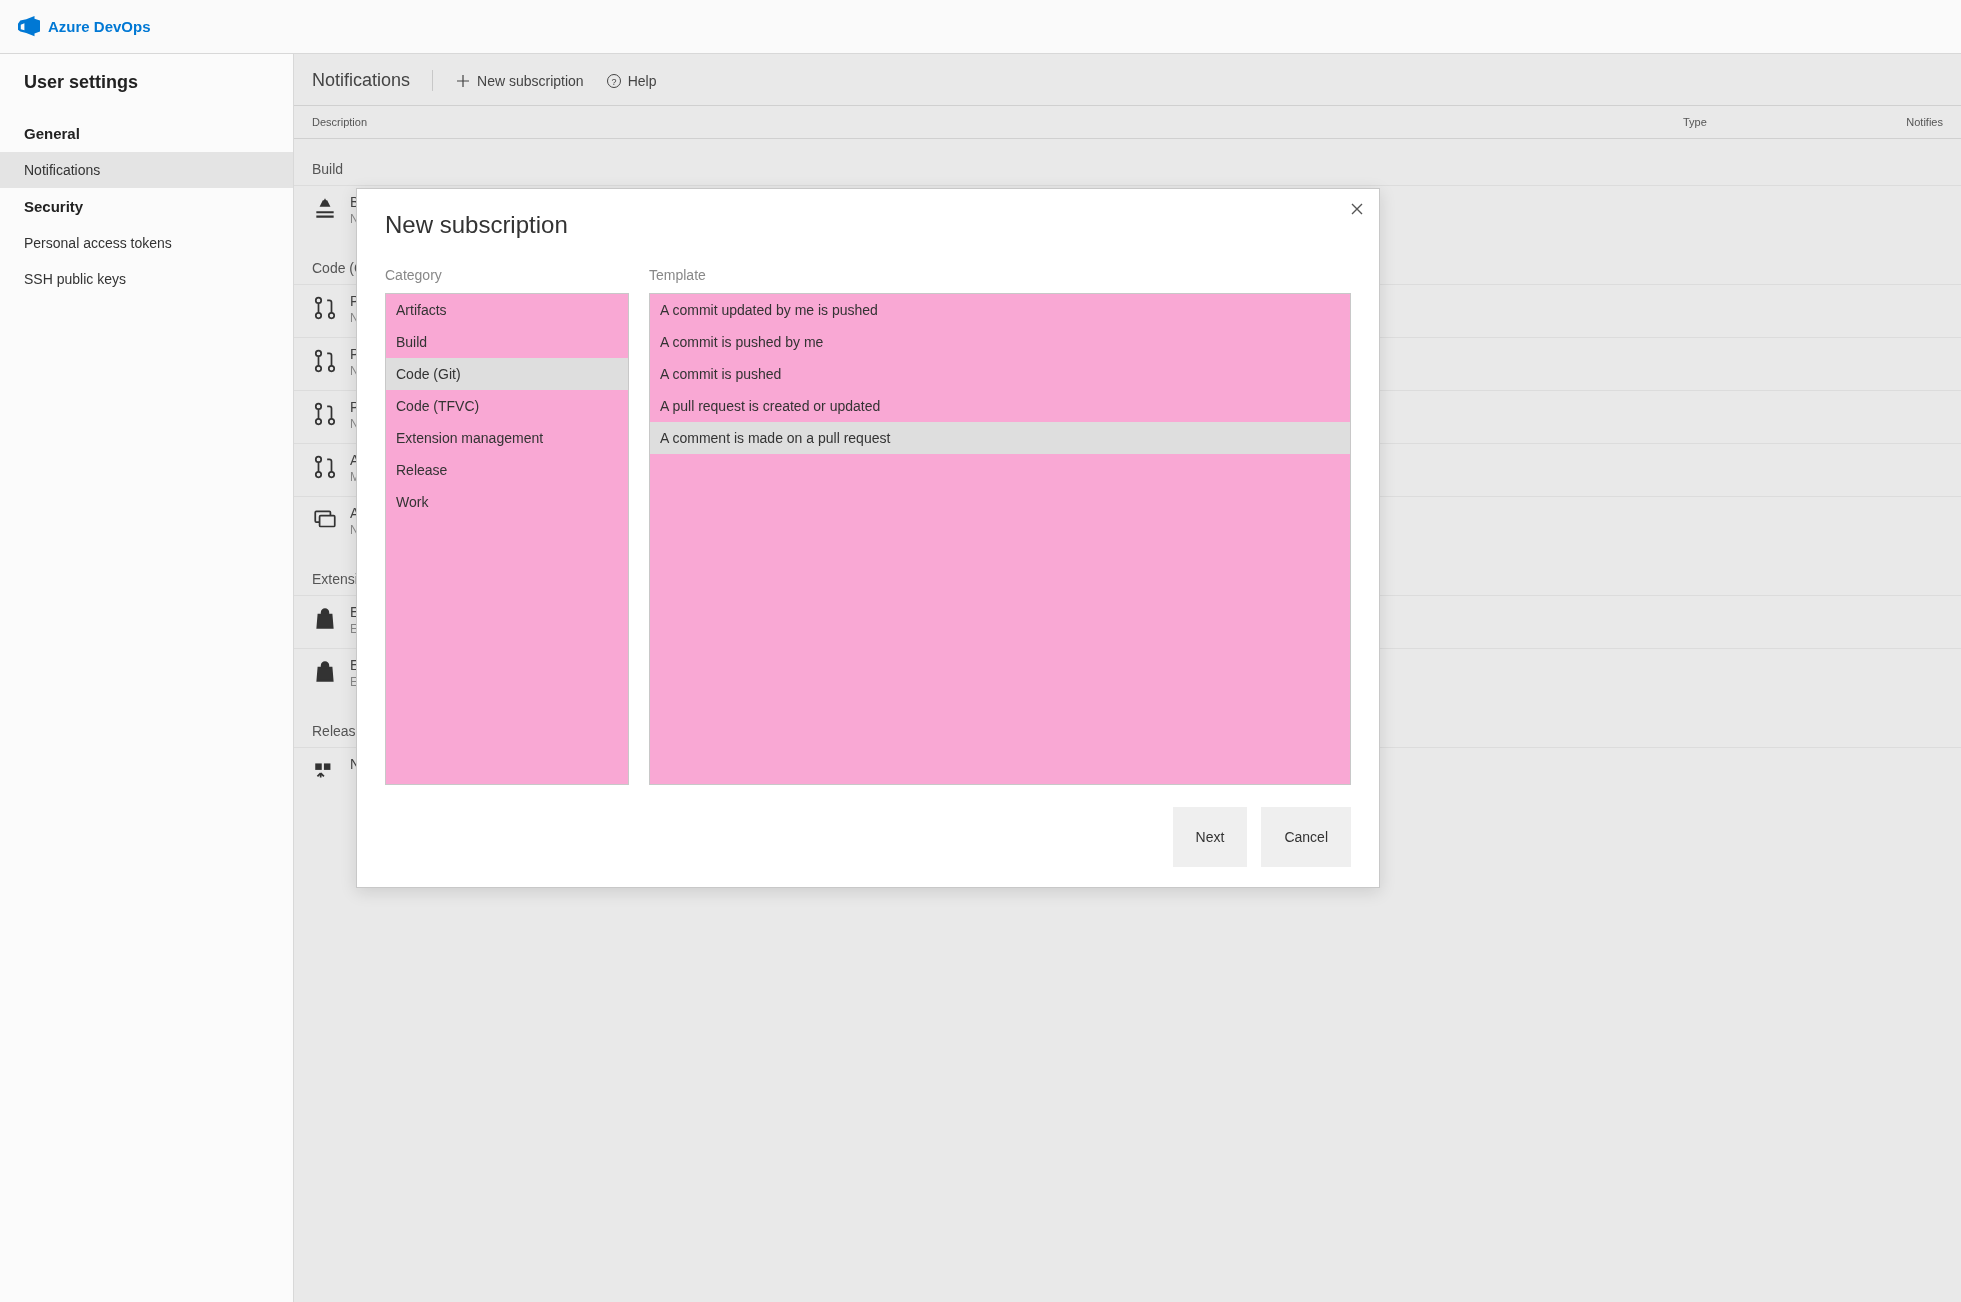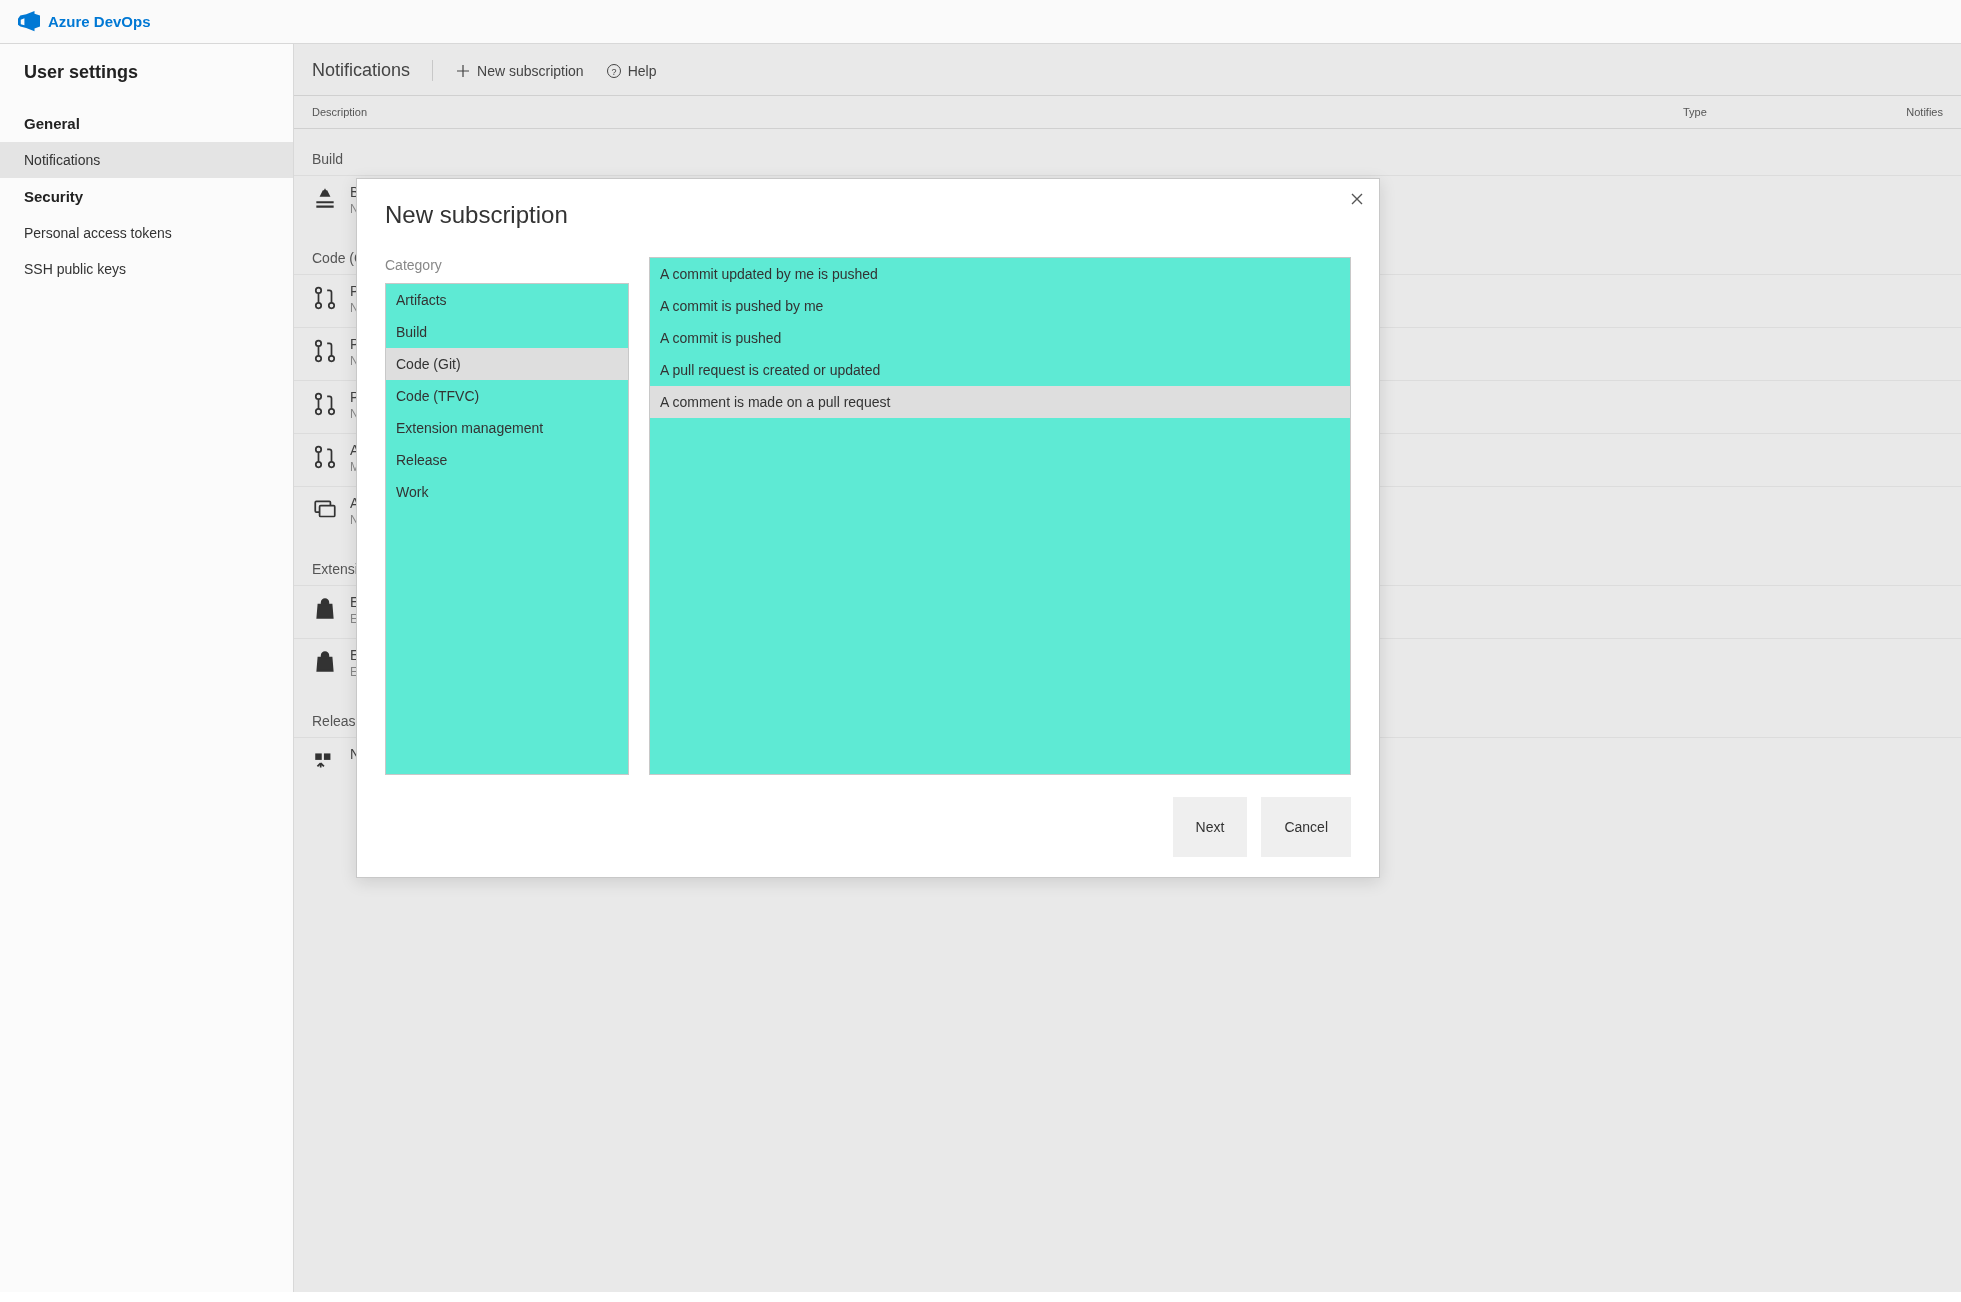--- a/index.html
+++ b/index.html
@@ -7,21 +7,21 @@
   body {
     font-family: "Segoe UI", -apple-system, BlinkMacSystemFont, sans-serif;
     font-size: 14px;
     color: #333;
     background: #fff;
     overflow: hidden;
   }
 
   
   .top-header {
-    height: 44px;
+    height: 54px;
     border-bottom: 1px solid #d8d8d8;
     display: flex;
     align-items: center;
     padding: 0 18px;
     background: #fafafa;
   }
   .logo-wrap {
     display: flex;
     align-items: center;
     gap: 8px;
@@ -163,21 +163,21 @@
   .panel-col { display: flex; flex-direction: column; }
   .panel-label {
     font-size: 14px;
     color: #888;
     margin-bottom: 10px;
   }
   .list-box {
     border: 1px solid #c8c8c8;
     flex: 1;
     overflow-y: auto;
-    background: #5eead4;
+    background: #f9a8d4;
   }
   .cat-col { width: 244px; }
   .tpl-col { flex: 1; }
   .list-item {
     padding: 8px 10px;
     font-size: 14px;
     color: #333;
     cursor: pointer;
   }
   .list-item.selected { background: #dedede; }
@@ -366,20 +366,21 @@
               <div class="list-item">Artifacts</div>
               <div class="list-item">Build</div>
               <div class="list-item selected">Code (Git)</div>
               <div class="list-item">Code (TFVC)</div>
               <div class="list-item">Extension management</div>
               <div class="list-item">Release</div>
               <div class="list-item">Work</div>
             </div>
         </div>
         <div class="panel-col tpl-col">
+          <div class="panel-label">Template</div>
           <div class="list-box" id="template-list">
               <div class="list-item">A commit updated by me is pushed</div>
               <div class="list-item">A commit is pushed by me</div>
               <div class="list-item">A commit is pushed</div>
               <div class="list-item">A pull request is created or updated</div>
               <div class="list-item selected">A comment is made on a pull request</div>
             </div>
         </div>
       </div>
 

